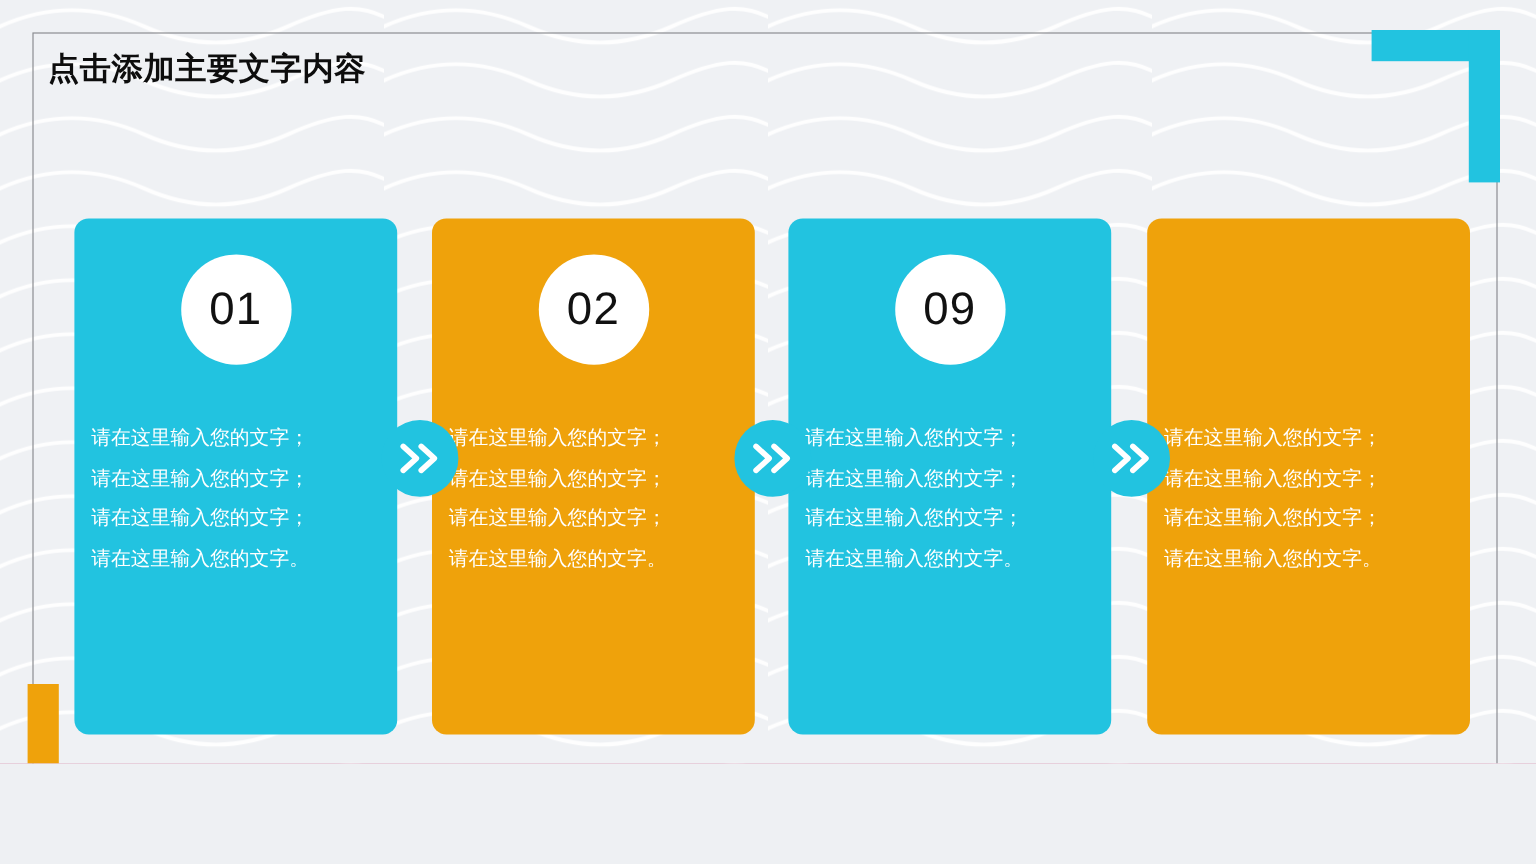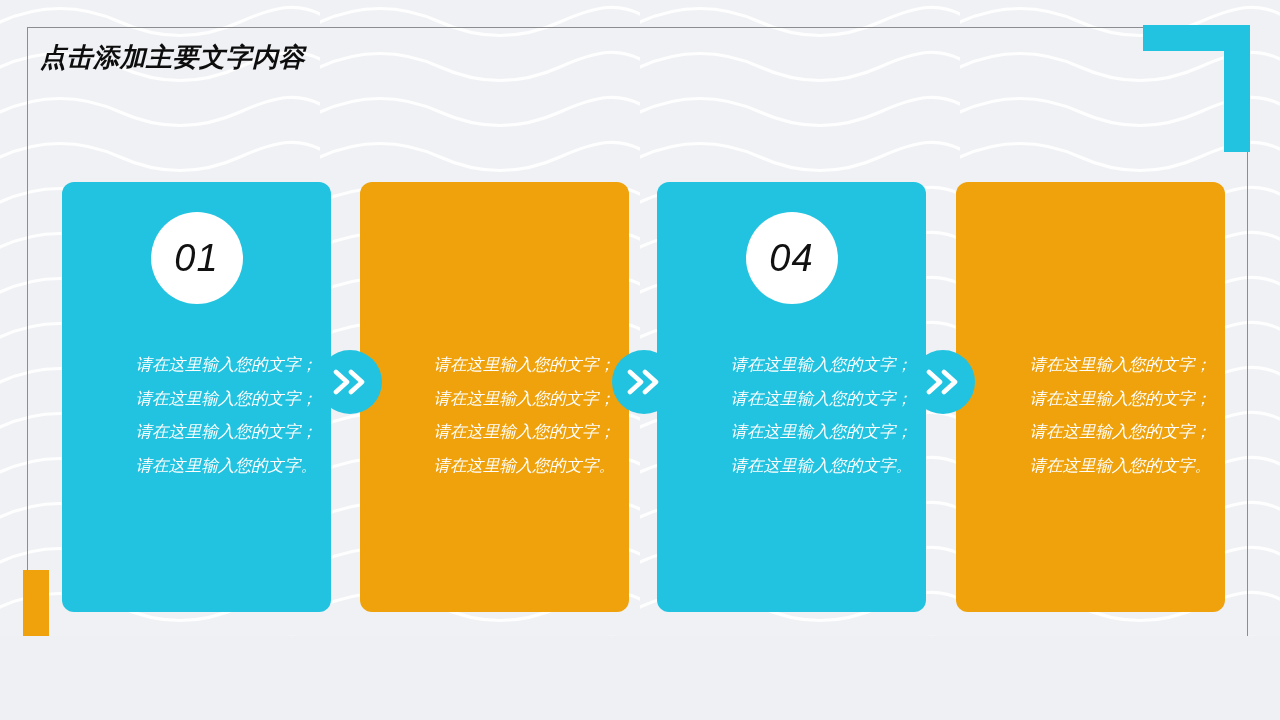--- a/index.html
+++ b/index.html
@@ -16,21 +16,20 @@
   }
 
   
   #slide {
     position: absolute;
     left: 0; top: 0;
     width: 1280px;
     height: 636px;
     background: #be185d;
     overflow: hidden;
-    font-style: italic;
   }
 
   
   #waves {
     position: absolute;
     left: 0; top: 0;
     width: 1280px;
     height: 720px;
     pointer-events: none;
   }
@@ -160,21 +159,21 @@
     color: #111111;
     letter-spacing: 1px;
     line-height: 1;
   }
 
   .card-body {
     position: absolute;
     left: 14px;
     right: 14px;
     top: 166px;
-    text-align: right;
+    text-align: left;
     color: #ffffff;
     font-size: 16.5px;
     line-height: 33.5px;
     font-family: "DejaVu Sans", "Liberation Sans", sans-serif;
   }
   .card-body .line { display: block; white-space: nowrap; }
 
   
   .connector {
     position: absolute;
@@ -225,31 +224,34 @@
     </div>
     <div class="card-body">
       <span class="line">请在这里输入您的文字；</span>
       <span class="line">请在这里输入您的文字；</span>
       <span class="line">请在这里输入您的文字；</span>
       <span class="line">请在这里输入您的文字。</span>
     </div>
   </div>
 
   <div id="card-2" class="card orange">
+    <div class="badge">
+      <span class="badge-num">02</span>
+    </div>
     <div class="card-body">
       <span class="line">请在这里输入您的文字；</span>
       <span class="line">请在这里输入您的文字；</span>
       <span class="line">请在这里输入您的文字；</span>
       <span class="line">请在这里输入您的文字。</span>
     </div>
   </div>
 
   <div id="card-3" class="card cyan">
     <div class="badge">
-      <span class="badge-num">04</span>
+      <span class="badge-num">09</span>
     </div>
     <div class="card-body">
       <span class="line">请在这里输入您的文字；</span>
       <span class="line">请在这里输入您的文字；</span>
       <span class="line">请在这里输入您的文字；</span>
       <span class="line">请在这里输入您的文字。</span>
     </div>
   </div>
 
   <div id="card-4" class="card orange">

